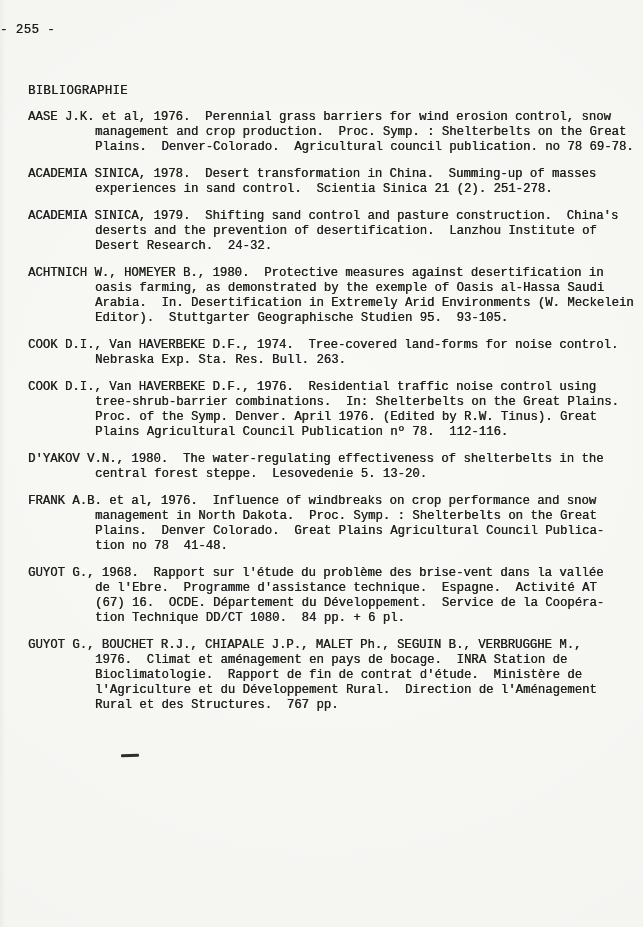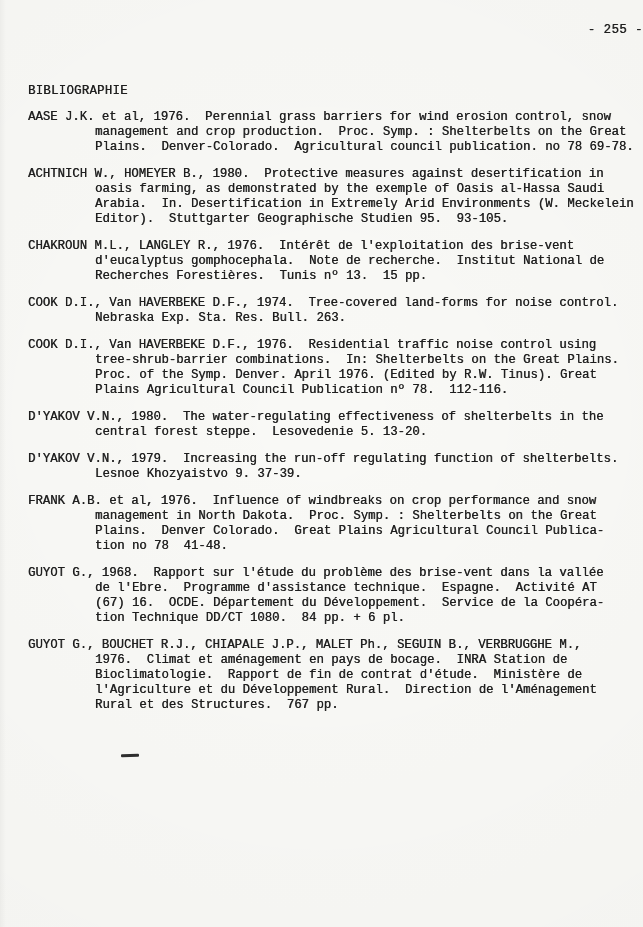--- a/index.html
+++ b/index.html
@@ -18,21 +18,21 @@
     color: #1e1e1e;
   }
   .ink {
     text-shadow: 0.4px 0 0 rgba(25,25,25,0.65), 0 0.3px 0 rgba(25,25,25,0.35);
   }
   .page-number {
     position: absolute;
     top: 23px;
     left: 0;
     width: 100%;
-    text-align: right;
+    text-align: left;
     letter-spacing: 0.5px;
   }
   .heading {
     position: absolute;
     top: 84px;
     left: 28px;
     letter-spacing: 0.3px;
   }
   .bib {
     position: absolute;
@@ -61,37 +61,37 @@
 <body>
 
 <div class="page-number ink">- 255 -</div>
 
 <div class="heading ink">BIBLIOGRAPHIE</div>
 
 <div class="bib">
   <div class="entry ink">AASE J.K. et al, 1976.  Perennial grass barriers for wind erosion control, snow
 management and crop production.  Proc. Symp. : Shelterbelts on the Great
 Plains.  Denver-Colorado.  Agricultural council publication. no 78 69-78.</div>
+  <div class="entry ink">ACADEMIA SINICA, 1978.  Desert transformation in China.  Summing-up of masses
+experiences in sand control.  Scientia Sinica 21 (2). 251-278.</div>
+  <div class="entry ink">ACADEMIA SINICA, 1979.  Shifting sand control and pasture construction.  China's
+deserts and the prevention of desertification.  Lanzhou Institute of
+Desert Research.  24-32.</div>
   <div class="entry ink">ACHTNICH W., HOMEYER B., 1980.  Protective measures against desertification in
 oasis farming, as demonstrated by the exemple of Oasis al-Hassa Saudi
 Arabia.  In. Desertification in Extremely Arid Environments (W. Meckelein
 Editor).  Stuttgarter Geographische Studien 95.  93-105.</div>
-  <div class="entry ink">CHAKROUN M.L., LANGLEY R., 1976.  Intérêt de l'exploitation des brise-vent
-d'eucalyptus gomphocephala.  Note de recherche.  Institut National de
-Recherches Forestières.  Tunis nº 13.  15 pp.</div>
   <div class="entry ink">COOK D.I., Van HAVERBEKE D.F., 1974.  Tree-covered land-forms for noise control.
 Nebraska Exp. Sta. Res. Bull. 263.</div>
   <div class="entry ink">COOK D.I., Van HAVERBEKE D.F., 1976.  Residential traffic noise control using
 tree-shrub-barrier combinations.  In: Shelterbelts on the Great Plains.
 Proc. of the Symp. Denver. April 1976. (Edited by R.W. Tinus). Great
 Plains Agricultural Council Publication nº 78.  112-116.</div>
   <div class="entry ink">D'YAKOV V.N., 1980.  The water-regulating effectiveness of shelterbelts in the
 central forest steppe.  Lesovedenie 5. 13-20.</div>
-  <div class="entry ink">D'YAKOV V.N., 1979.  Increasing the run-off regulating function of shelterbelts.
-Lesnoe Khozyaistvo 9. 37-39.</div>
   <div class="entry ink">FRANK A.B. et al, 1976.  Influence of windbreaks on crop performance and snow
 management in North Dakota.  Proc. Symp. : Shelterbelts on the Great
 Plains.  Denver Colorado.  Great Plains Agricultural Council Publica-
 tion no 78  41-48.</div>
   <div class="entry ink">GUYOT G., 1968.  Rapport sur l'étude du problème des brise-vent dans la vallée
 de l'Ebre.  Programme d'assistance technique.  Espagne.  Activité AT
 (67) 16.  OCDE. Département du Développement.  Service de la Coopéra-
 tion Technique DD/CT 1080.  84 pp. + 6 pl.</div>
   <div class="entry ink">GUYOT G., BOUCHET R.J., CHIAPALE J.P., MALET Ph., SEGUIN B., VERBRUGGHE M.,
 1976.  Climat et aménagement en pays de bocage.  INRA Station de

